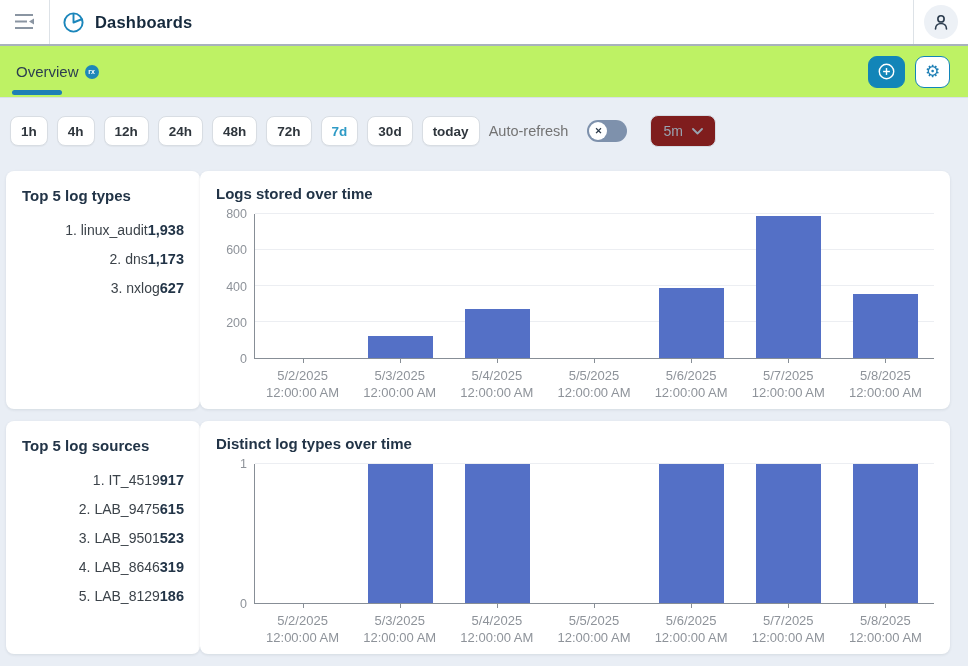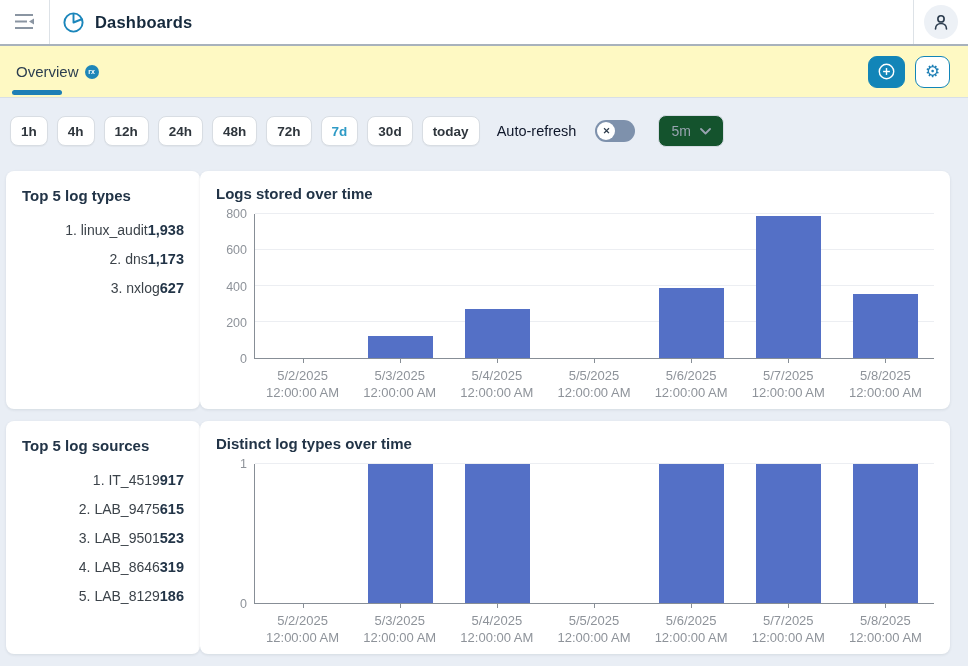--- a/index.html
+++ b/index.html
@@ -22,21 +22,21 @@
   .brand { display:flex; align-items:center; gap:10px; padding-left:12px; flex:1; cursor:pointer; }
   .brand-title { font-size:16.5px; font-weight:700; color:#15293c; letter-spacing:.2px; }
   .header-right { display:flex; align-items:center; border-left:1px solid #dde2e7; padding:0 10px; }
   .avatar-btn {
     width:34px; height:34px; border-radius:50%; background:#edf1f6; border:none;
     display:flex; align-items:center; justify-content:center; cursor:pointer;
   }
 
   
   .tabbar {
-    height:52px; background:#fef9c3; display:flex; align-items:center;
+    height:52px; background:#bef264; display:flex; align-items:center;
     padding:0 18px 0 12px; border-bottom:1px solid #d8dfe7; position:relative;
   }
   .tab { position:relative; height:100%; display:flex; align-items:center; gap:6px; padding:0 4px; cursor:pointer; }
   .tab-label { font-size:15px; color:#2c3e50; }
   .tab-badge {
     width:14px; height:14px; border-radius:50%; background:#1e86b8; color:#fff;
     font-size:7px; font-weight:700; display:flex; align-items:center; justify-content:center;
   }
   .tab-underline {
     position:absolute; left:0; bottom:2px; width:50px; height:5px;
@@ -54,33 +54,33 @@
   .gear-glyph { font-size:17px; color:#1e7fb5; line-height:1; }
 
   
   .toolbar { display:flex; align-items:center; gap:9px; margin:17px 10px 0 10px; height:32px; }
   .range-btn {
     height:30px; padding:0 10px; background:#fff; border:1px solid #d8dde3; border-radius:8px;
     font-family:inherit; font-size:13.5px; font-weight:600; color:#2f363d; cursor:pointer;
     box-shadow:0 1px 1px rgba(0,0,0,.04);
   }
   .range-btn.active { color:#2e9bc6; }
-  .ar-label { margin-left:8px; font-size:14.5px; color:#0f172a; }
+  .ar-label { font-size:14.5px; color:#737373; }
   .toggle {
     margin-left:10px; width:40px; height:22px; border-radius:11px; background:#7e91ac;
     border:none; position:relative; cursor:pointer;
   }
   .toggle .knob {
     position:absolute; left:2px; top:2px; width:18px; height:18px; border-radius:50%;
     background:#fff; display:flex; align-items:center; justify-content:center;
   }
   .toggle .knob-x { font-size:9px; font-weight:700; color:#2b3a4a; line-height:1; }
   .interval-select {
     margin-left:14px; height:32px; padding:0 12px; display:flex; align-items:center; gap:9px;
-    background:#14532d; border:1px solid #d5dbe3; border-radius:8px; cursor:default;
+    background:#7f1d1d; border:1px solid #d5dbe3; border-radius:8px; cursor:default;
     font-family:inherit; font-size:14px; color:#99a4b1;
   }
 
   
   .main { display:flex; margin-top:24px; padding:0 18px 0 6px; }
   .col-left { width:194px; flex:0 0 194px; display:flex; flex-direction:column; gap:12px; }
   .col-right { flex:1; display:flex; flex-direction:column; gap:12px; min-width:0; }
   .card {
     background:#fff; border-radius:8px; box-shadow:0 1px 3px rgba(31,45,61,.10);
     padding:16px; overflow:hidden;

